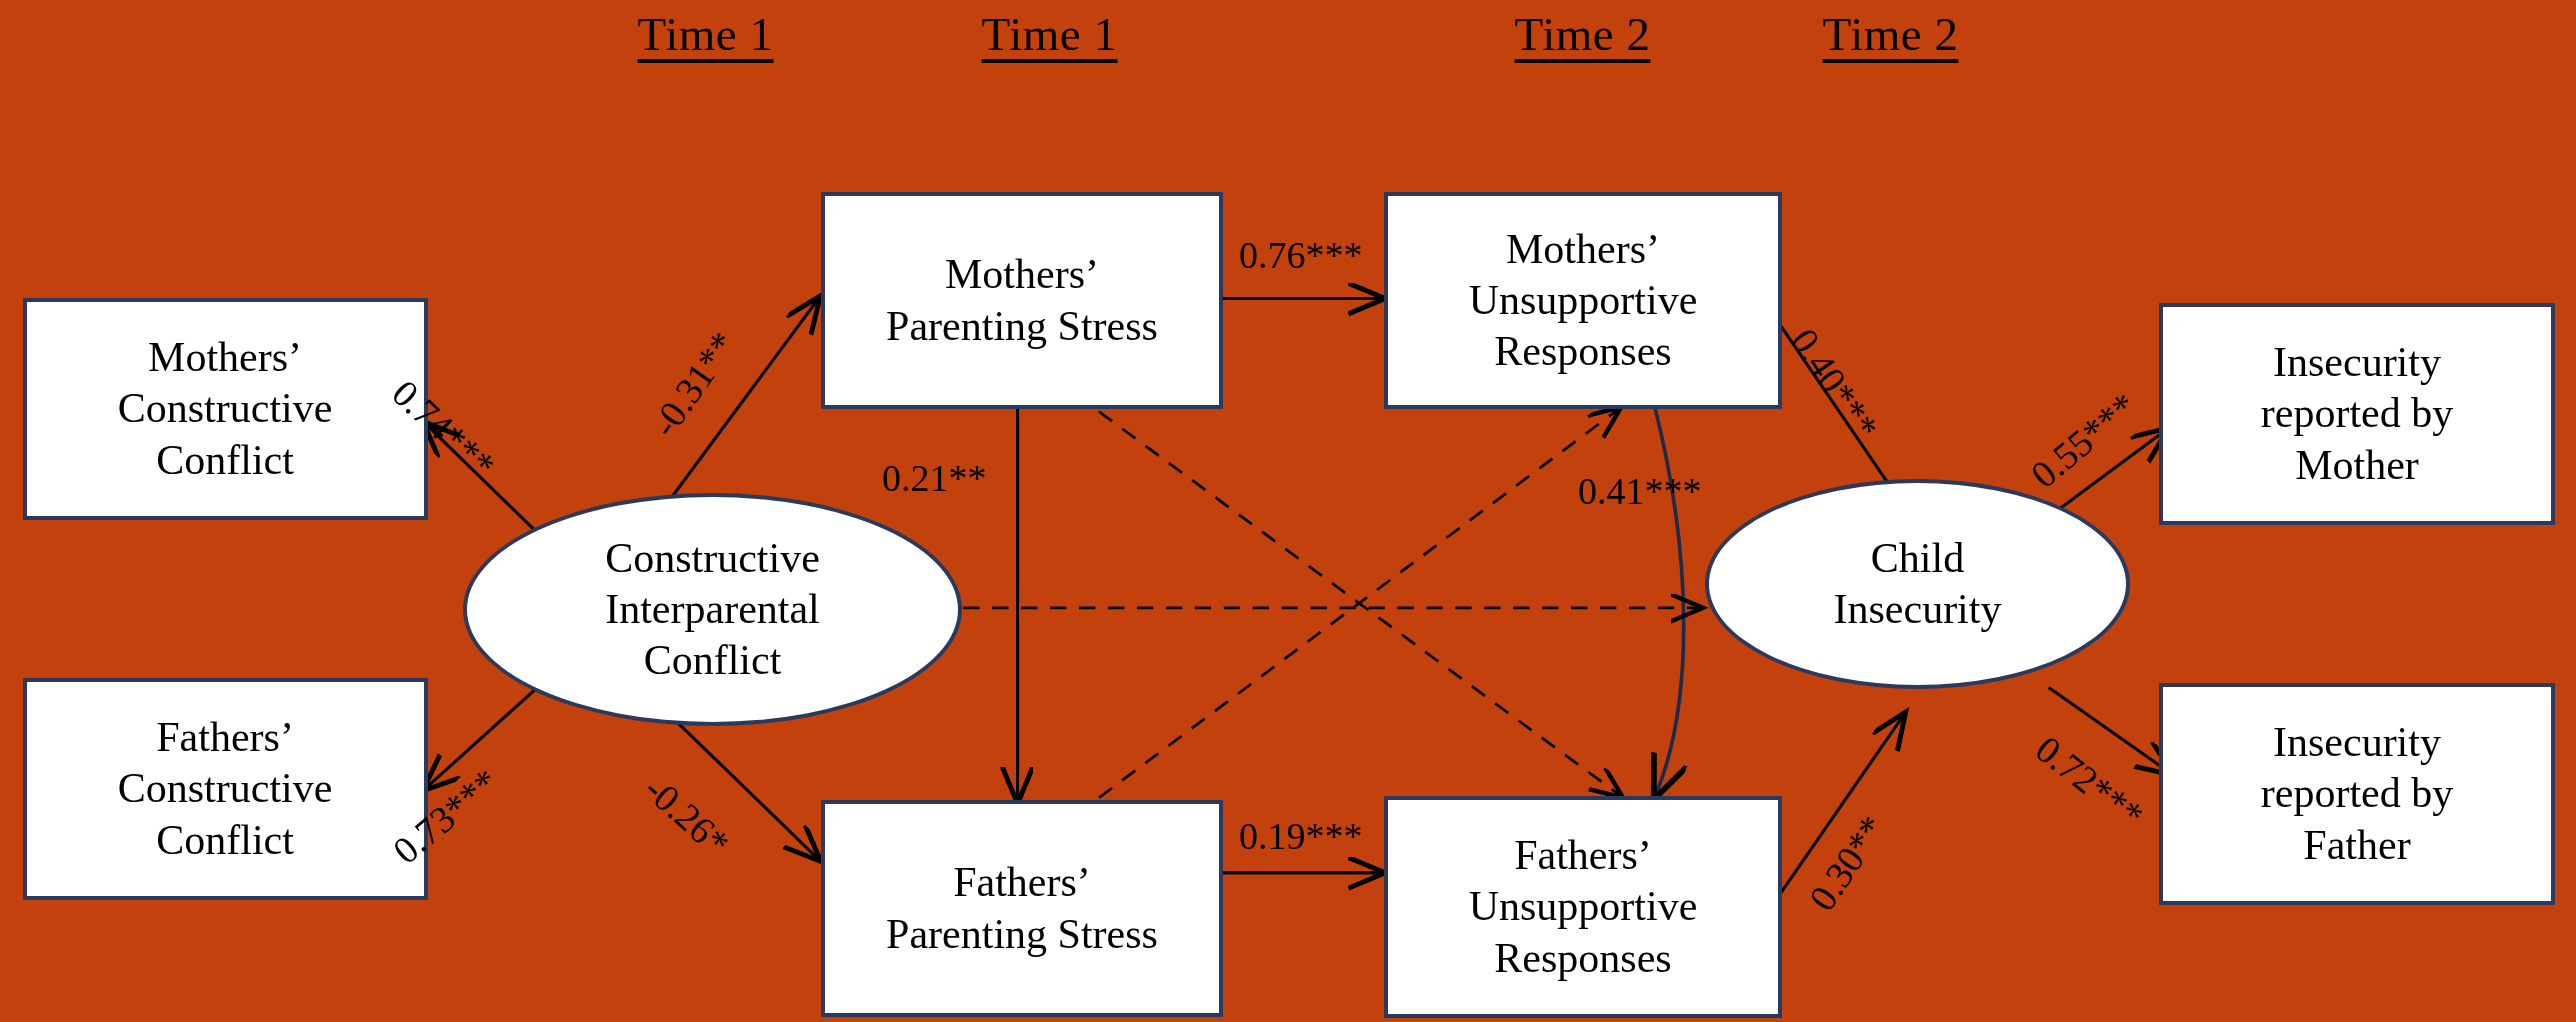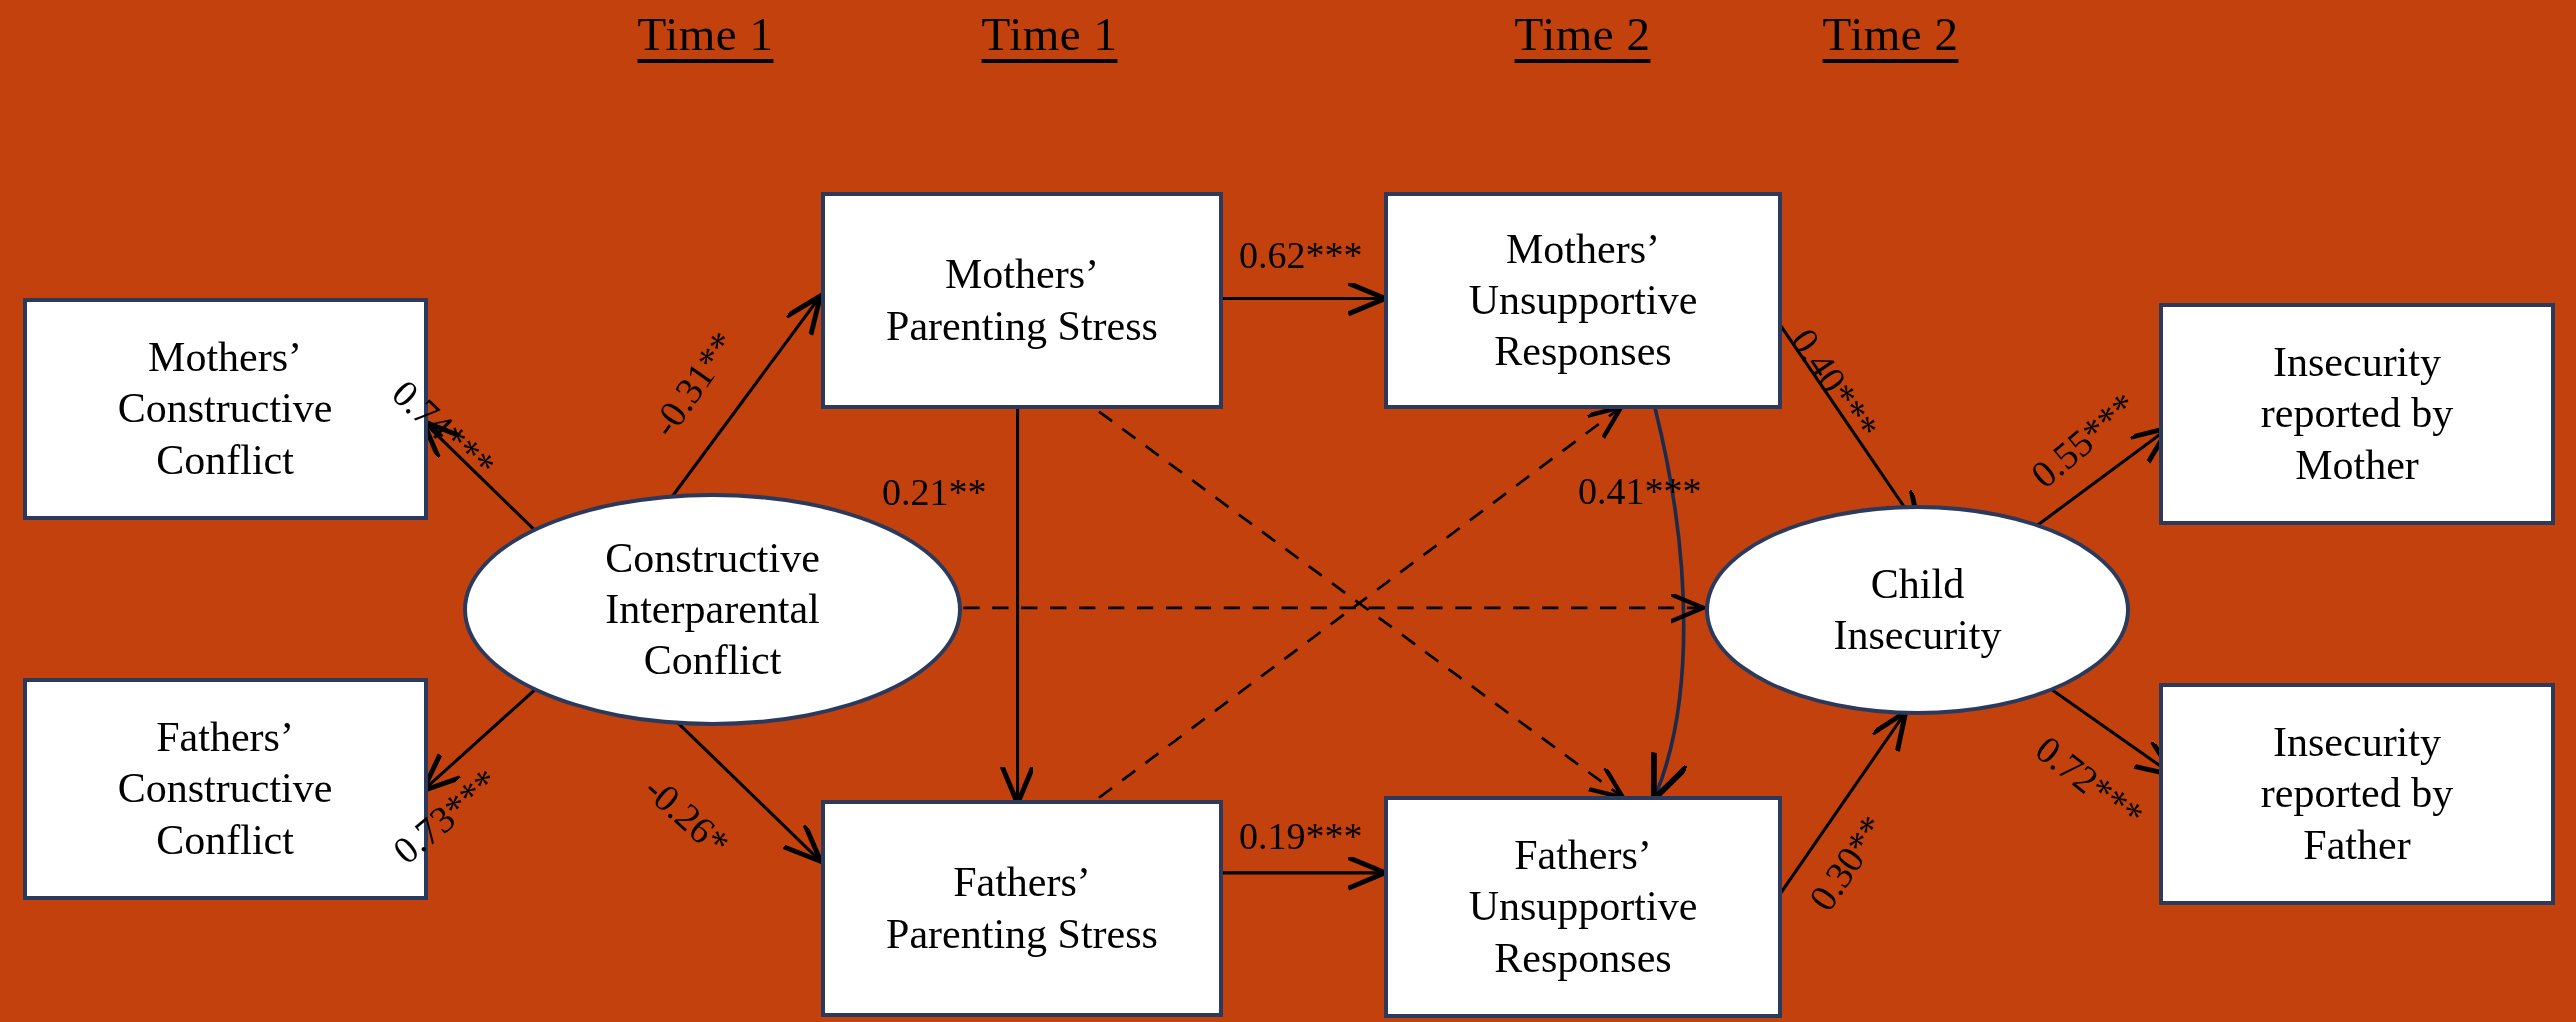--- a/index.html
+++ b/index.html
@@ -141,42 +141,42 @@
 Parenting Stress</div>
 
   <div class="node-box" style="left:1384px; top:192px; width:398px; height:217px; white-space:pre-line;">Mothers’
 Unsupportive
 Responses</div>
 
   <div class="node-box" style="left:1384px; top:796px; width:398px; height:222px; white-space:pre-line;">Fathers’
 Unsupportive
 Responses</div>
 
-  <div class="node-ellipse" style="left:1705px; top:505px; width:425px; height:210px; white-space:pre-line;">Child
+  <div class="node-ellipse" style="left:1705px; top:479px; width:425px; height:210px; white-space:pre-line;">Child
 Insecurity</div>
 
   <div class="node-box" style="left:2159px; top:303px; width:396px; height:222px; white-space:pre-line;">Insecurity
 reported by
 Mother</div>
 
   <div class="node-box" style="left:2159px; top:683px; width:396px; height:222px; white-space:pre-line;">Insecurity
 reported by
 Father</div>
 
   <div class="coef" style="left:382px; top:407px; transform:rotate(43deg);">0.74***</div>
 
   <div class="coef" style="left:384px; top:794px; transform:rotate(-40deg);">0.73***</div>
 
   <div class="coef" style="left:635px; top:362px; transform:rotate(-55deg);">-0.31**</div>
 
   <div class="coef" style="left:638px; top:794px; transform:rotate(42deg);">-0.26*</div>
 
-  <div class="coef" style="left:882px; top:470px;text-align:right;">0.21**</div>
+  <div class="coef" style="left:882px; top:456px;text-align:right;">0.21**</div>
 
-  <div class="coef" style="left:1239px; top:233px;">0.62***</div>
+  <div class="coef" style="left:1239px; top:233px;">0.76***</div>
 
   <div class="coef" style="left:1239px; top:814px;">0.19***</div>
 
   <div class="coef" style="left:1578px; top:469px;">0.41***</div>
 
   <div class="coef" style="left:1773px; top:362px; transform:rotate(56deg);">0.40***</div>
 
   <div class="coef" style="left:1795px; top:841px; transform:rotate(-56deg);">0.30**</div>
 
   <div class="coef" style="left:2022px; top:418px; transform:rotate(-40deg);">0.55***</div>

